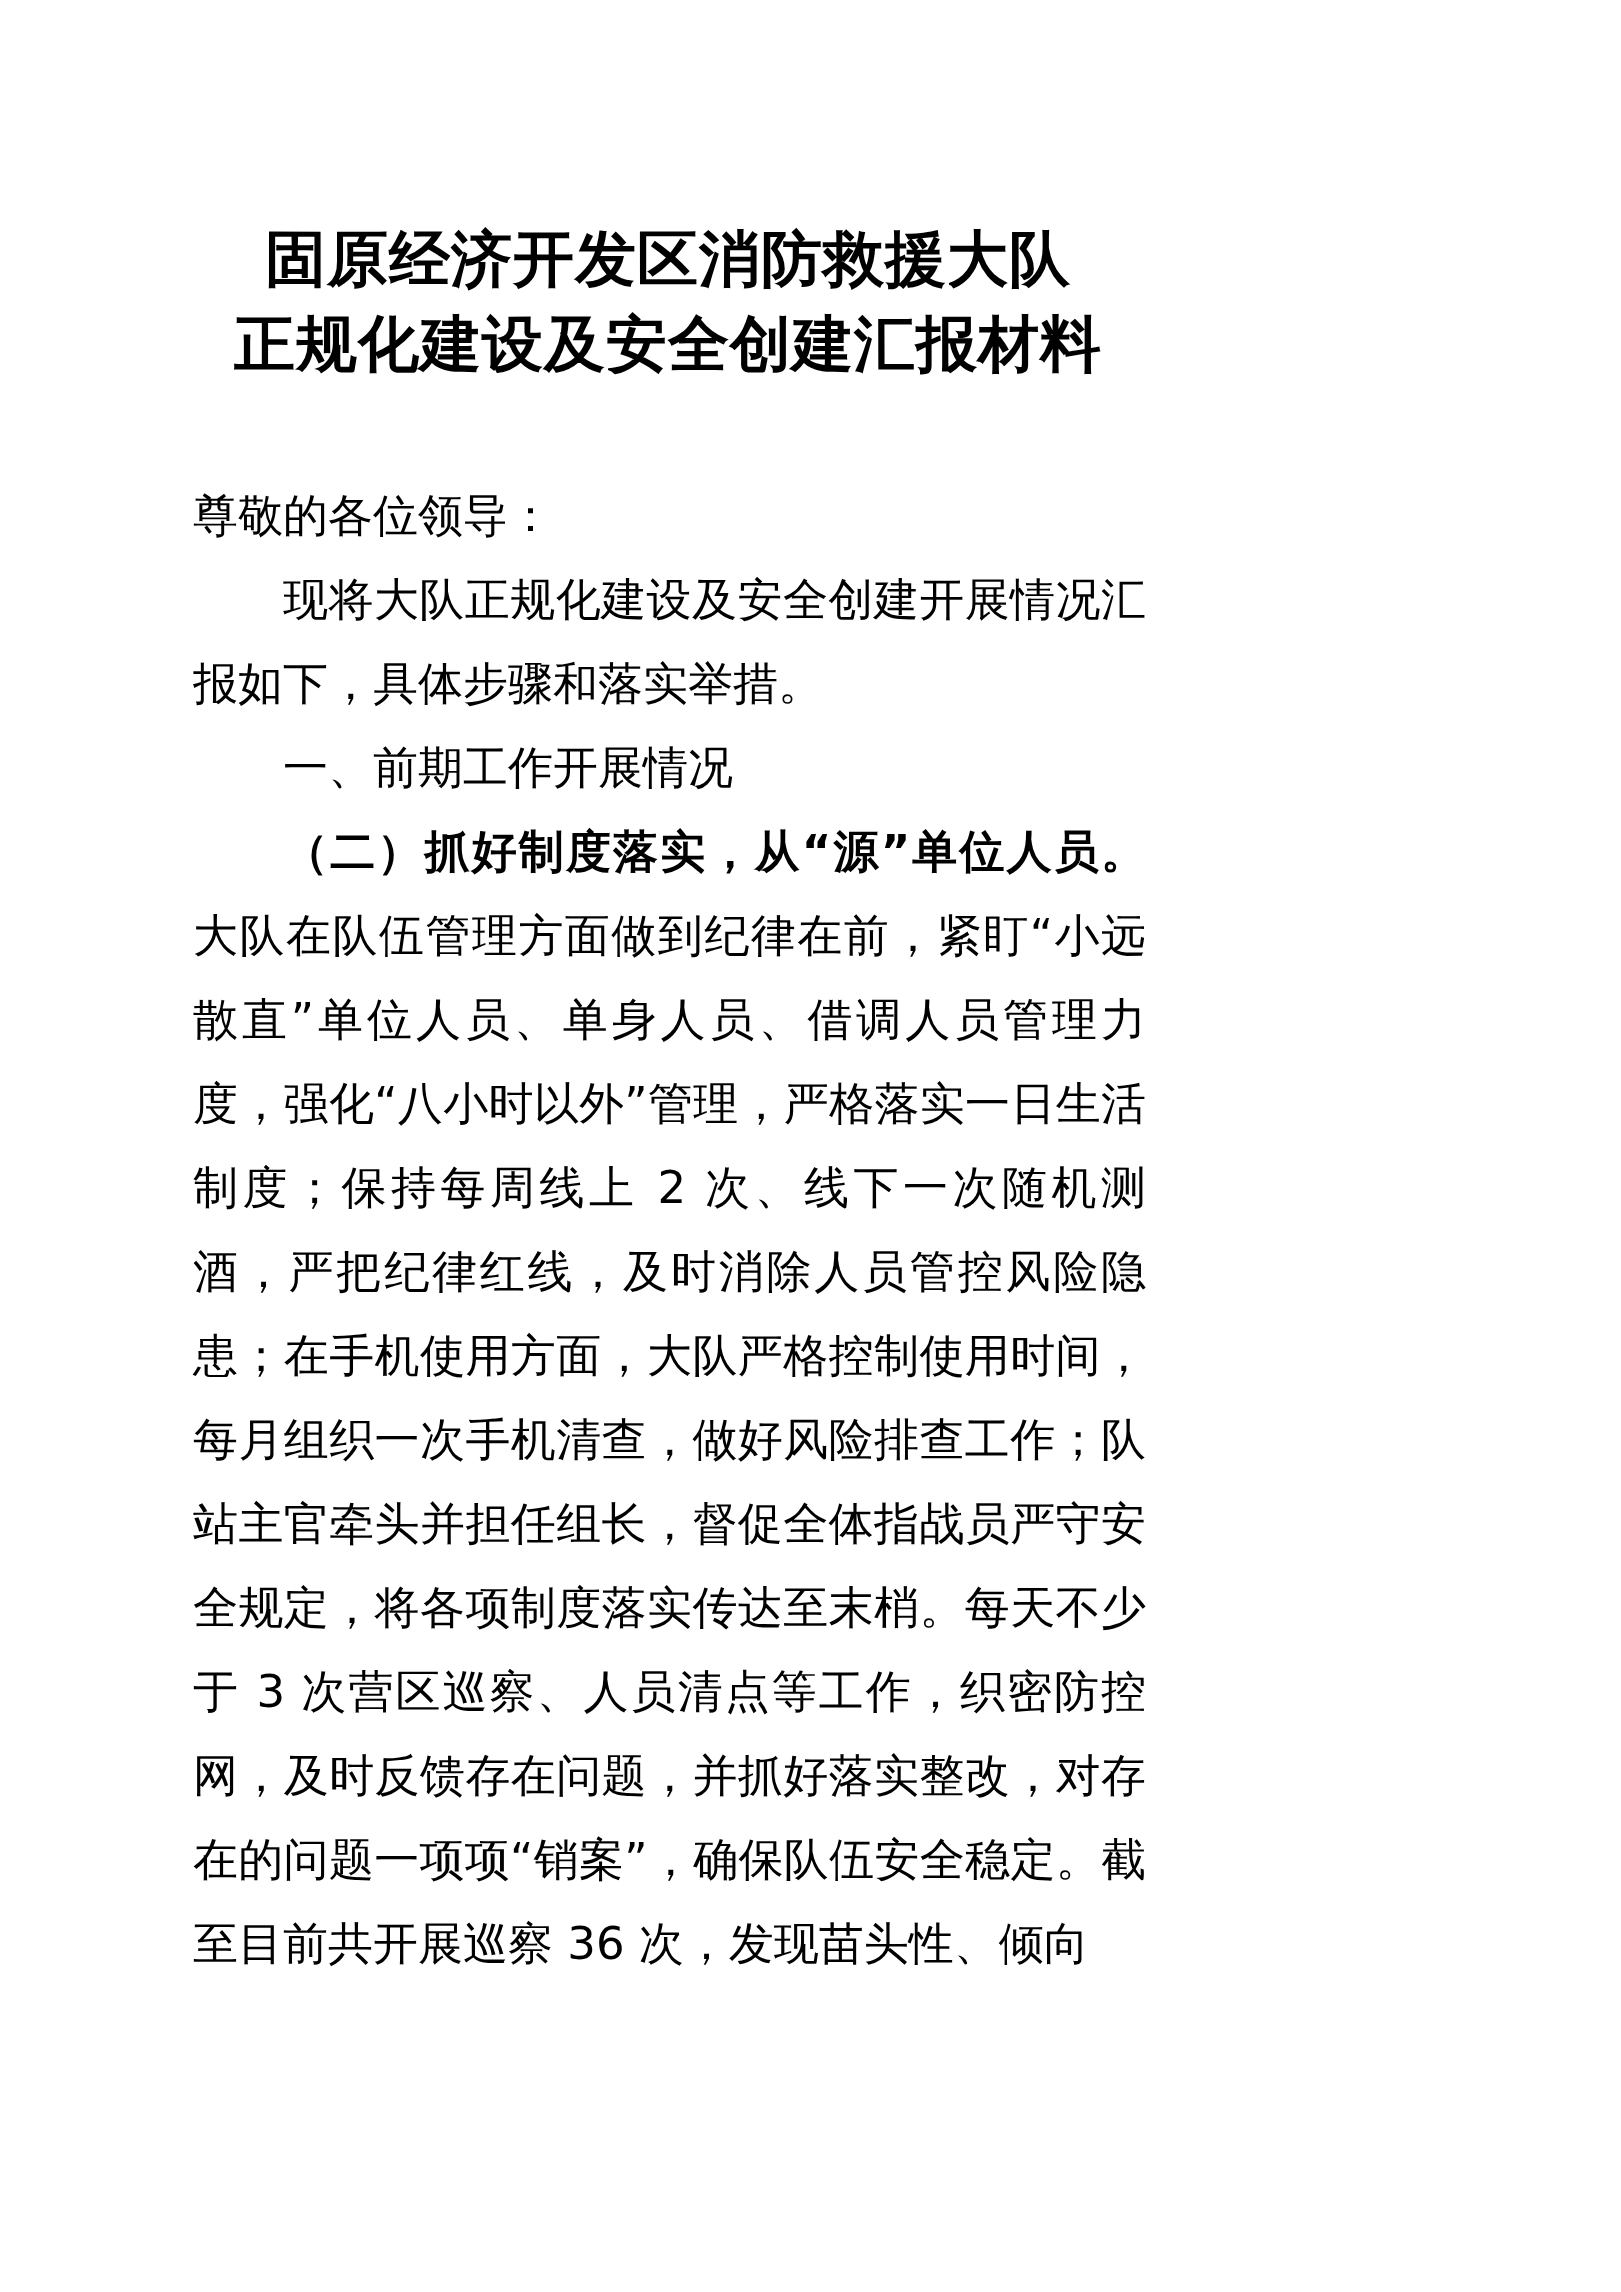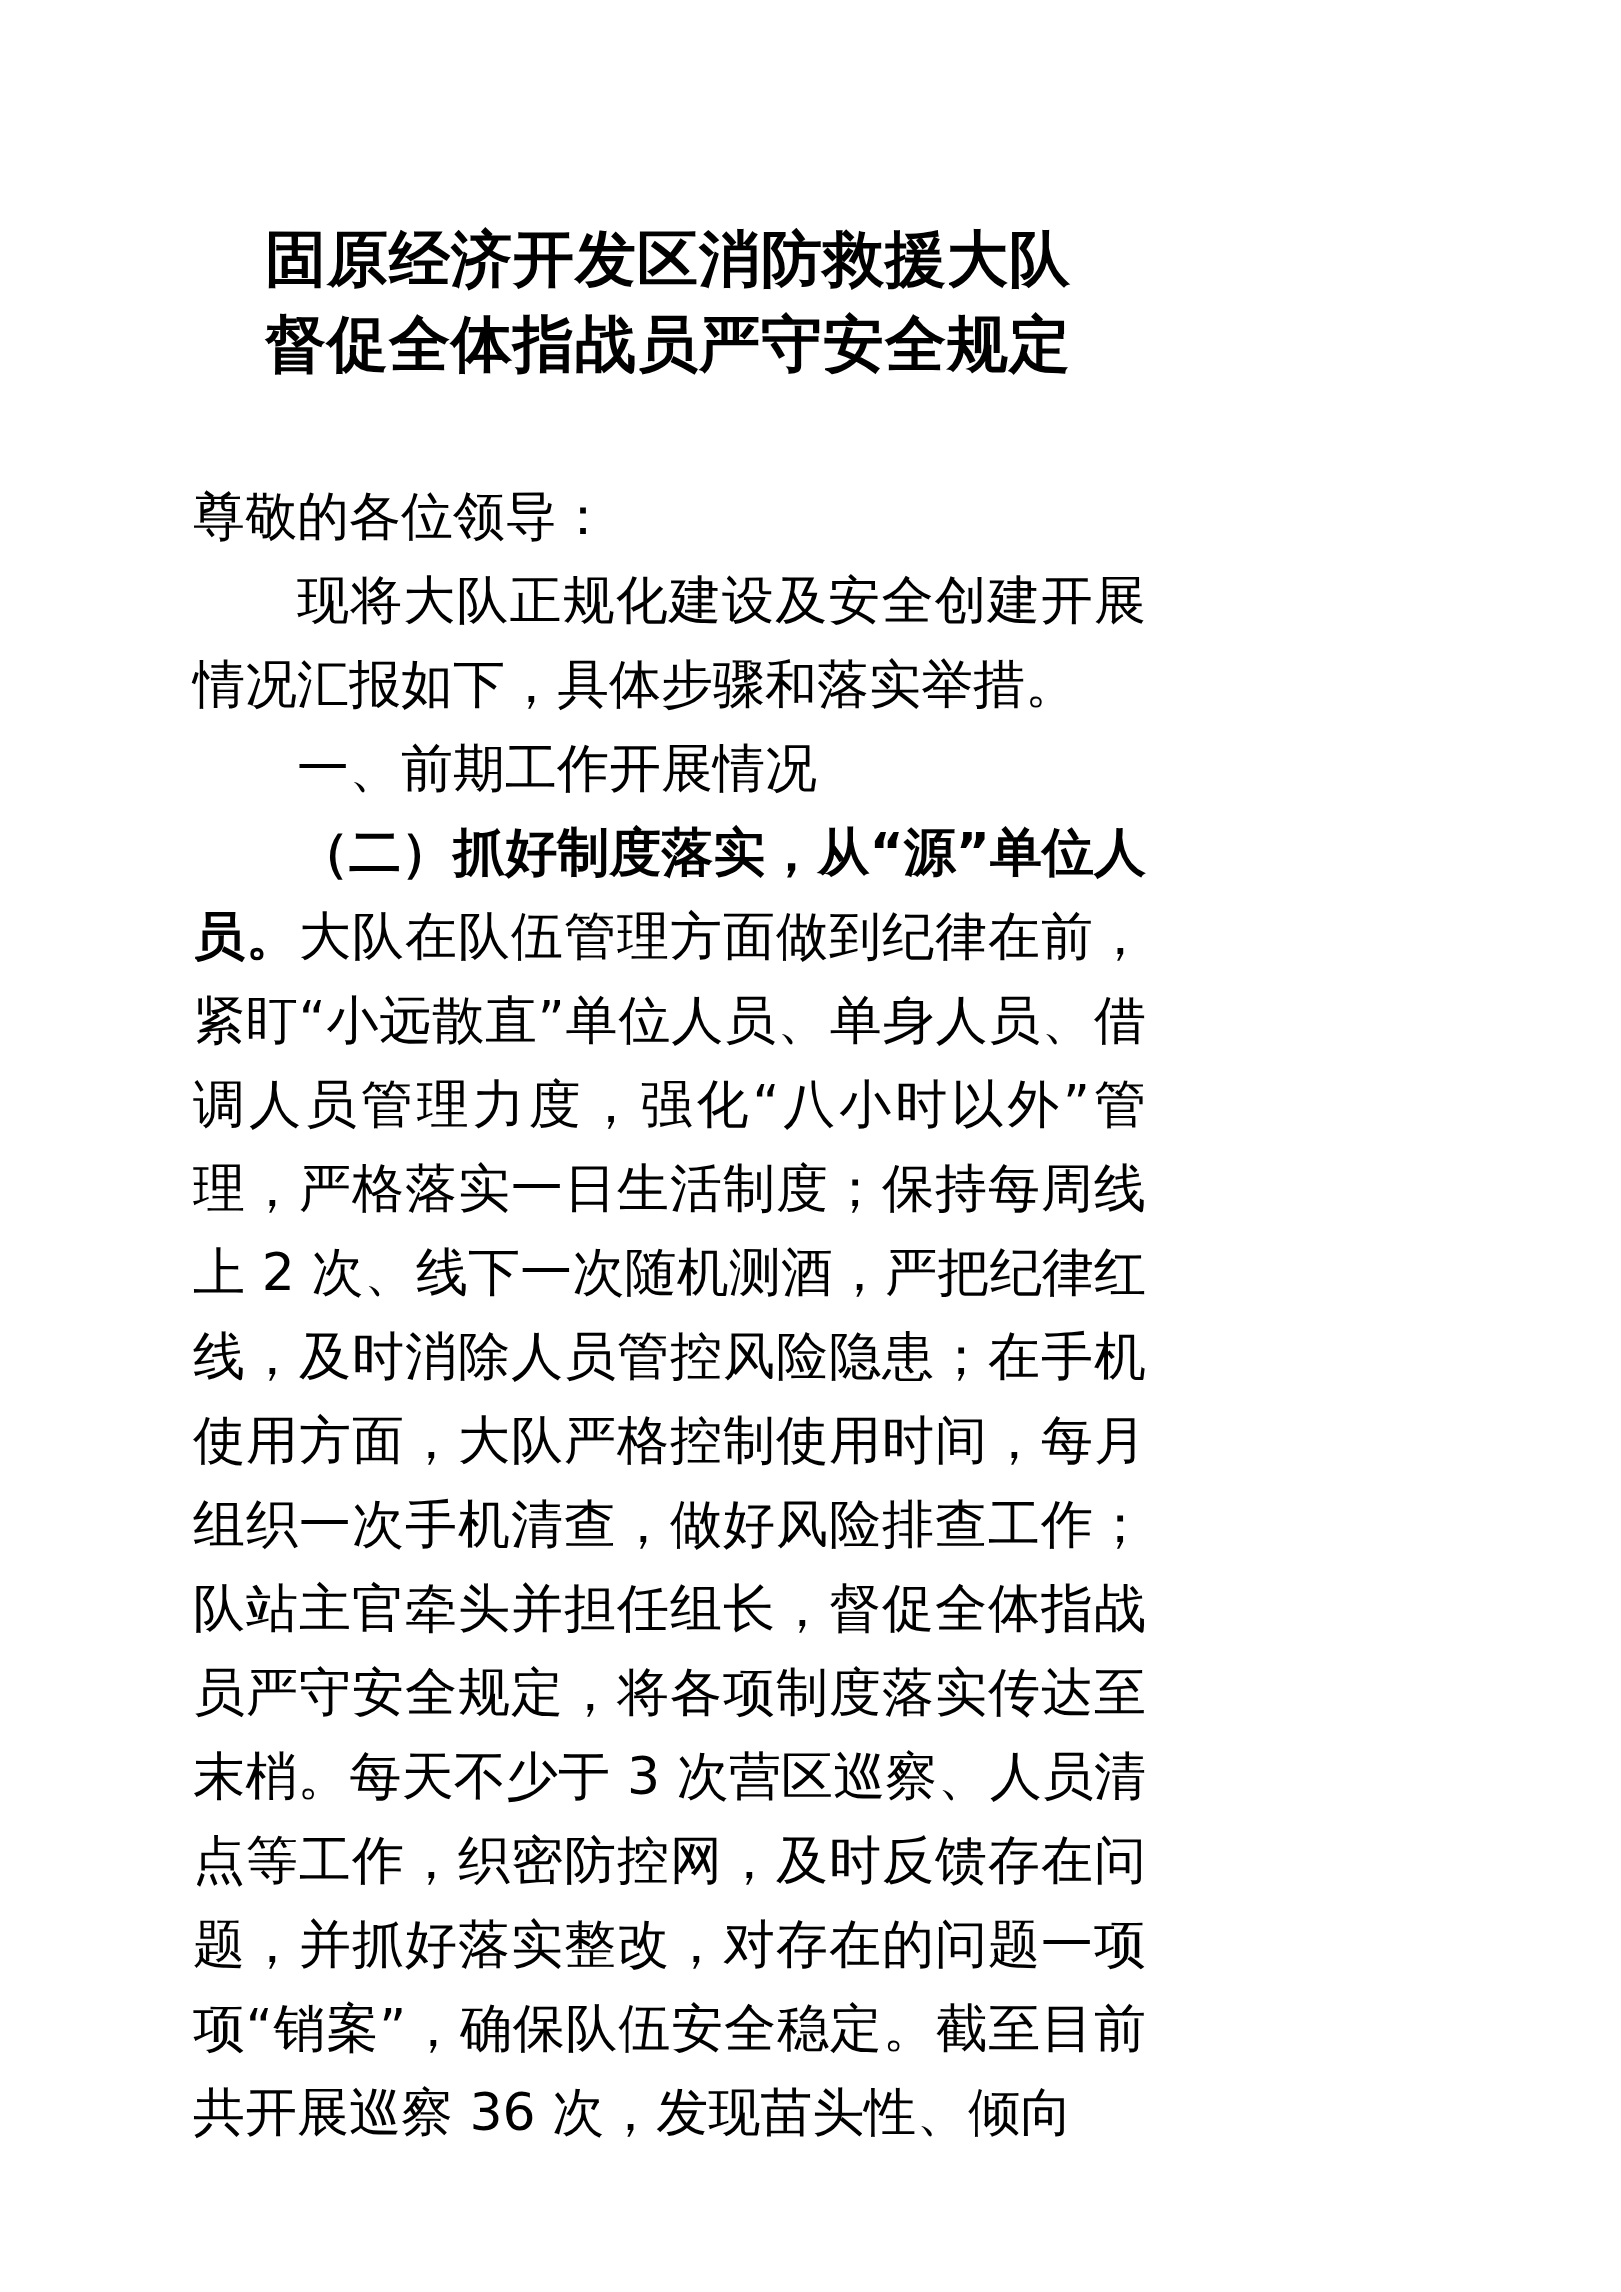--- a/index.html
+++ b/index.html
@@ -23,21 +23,21 @@
     padding-top: 216px;
     text-align: center;
     font-size: 61px;
     line-height: 85px;
     font-weight: 700;
     letter-spacing: 1px;
   }
   .title-line { display: block; }
   .doc-body {
     margin: 88px 190px 0 193px;
-    font-size: 52px;
+    font-size: 45px;
     line-height: 84px;
     text-align: justify;
   }
   .para { margin: 0; }
   .para.indent { text-indent: 2em; }
   .salutation { text-indent: 0; }
   .run.bold { font-weight: 700; }
   .page-number {
     position: absolute;
     left: 1409px;
@@ -47,21 +47,21 @@
     color: #000000;
   }
 </style>
 </head>
 <body>
 
 <div class="page">
 
   <h1 class="title">
     <span class="title-line">固原经济开发区消防救援大队</span>
-    <span class="title-line">督促全体指战员严守安全规定</span>
+    <span class="title-line">正规化建设及安全创建汇报材料</span>
   </h1>
 
   <div class="doc-body">
     <p class="para salutation">尊敬的各位领导：</p>
     <div id="paragraphs">
         <p class="para indent"><span class="run">现将大队正规化建设及安全创建开展情况汇报如下，具体步骤和落实举措。</span></p>
         <p class="para indent"><span class="run">一、前期工作开展情况</span></p>
         <p class="para indent"><span class="run bold">（二）抓好制度落实，从“源”单位人员。</span><span class="run">大队在队伍管理方面做到纪律在前，紧盯“小远散直”单位人员、单身人员、借调人员管理力度，强化“八小时以外”管理，严格落实一日生活制度；保持每周线上 2 次、线下一次随机测酒，严把纪律红线，及时消除人员管控风险隐患；在手机使用方面，大队严格控制使用时间，每月组织一次手机清查，做好风险排查工作；队站主官牵头并担任组长，督促全体指战员严守安全规定，将各项制度落实传达至末梢。每天不少于 3 次营区巡察、人员清点等工作，织密防控网，及时反馈存在问题，并抓好落实整改，对存在的问题一项项“销案”，确保队伍安全稳定。截至目前共开展巡察 36 次，发现苗头性、倾向</span></p>
       </div>
   </div>

